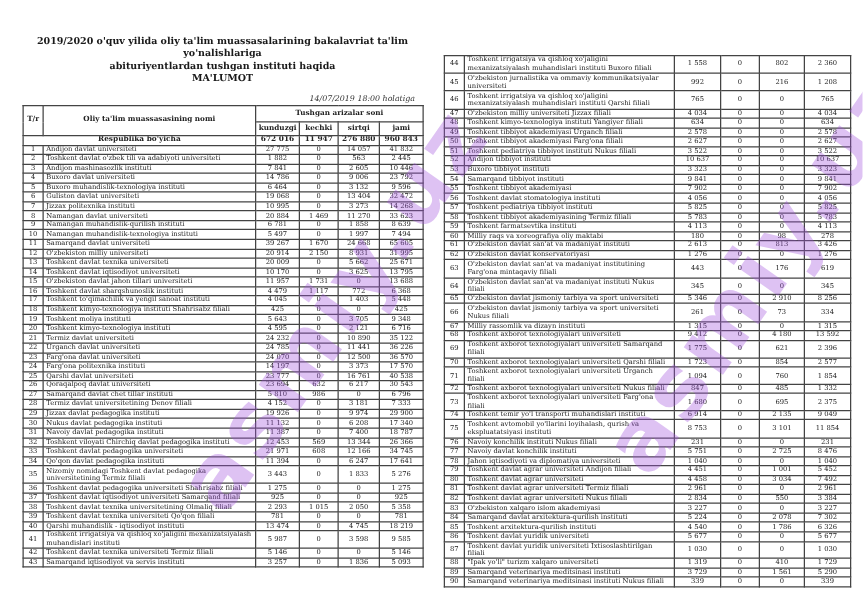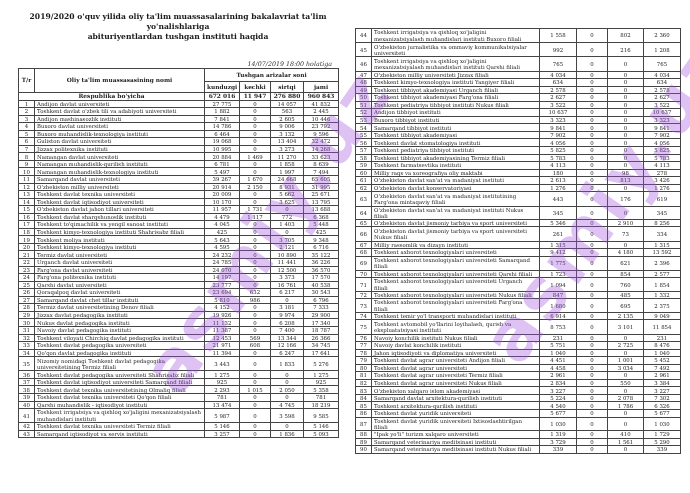--- a/index.html
+++ b/index.html
@@ -1,17 +1,17 @@
 <!DOCTYPE html>
 <html><head>
 <meta charset="utf-8">
 <style>
   html,body{margin:0;padding:0;background:#ffffff;}
   body{width:690px;height:493px;overflow:hidden;position:relative;font-family:"DejaVu Serif","Liberation Serif",serif;color:#222;}
-  .page{position:absolute;left:0;top:0;width:690px;height:406px;}
+  .page{position:absolute;left:0;top:16px;width:690px;height:406px;}
   .title{position:absolute;left:18px;top:12px;width:320px;text-align:center;font-weight:bold;font-size:7.6px;line-height:10px;color:#1a1a1a;}
   .dateline{position:absolute;left:220px;top:60px;width:112px;text-align:right;font-style:italic;font-size:6.3px;color:#333;}
   table{border-collapse:collapse;position:absolute;font-size:5.4px;line-height:6.2px;table-layout:fixed;}
   td,th{border:0.6px solid #444;padding:0 2px;white-space:nowrap;overflow:hidden;}
   th{font-weight:bold;font-size:5.8px;text-align:center;}
   #left{left:18px;top:68px;width:320px;}
   #right{left:355px;top:28px;width:325px;}
   td.n{text-align:center;}
   td.num{text-align:center;}
   td.name{text-align:left;white-space:normal;}
@@ -20,20 +20,21 @@
   tr.r2 td{height:13.2px;}
   .wm{position:absolute;font-family:"DejaVu Sans",sans-serif;font-weight:bold;font-size:70px;color:rgba(160,80,220,0.35);transform:rotate(-55deg);pointer-events:none;letter-spacing:4px;}
 </style>
 </head>
 <body>
 
 <div class="page">
   <div class="title">
     <div>2019/2020 o'quv yilida oliy ta'lim muassasalarining bakalavriat ta'lim yo'nalishlariga</div>
     <div>abituriyentlardan tushgan instituti haqida</div>
+    <div>MA'LUMOT</div>
   </div>
   <div class="dateline">14/07/2019  18:00 holatiga</div>
 
   <table id="left">
     <colgroup>
         <col style="width:16px">
         <col style="width:170px">
         <col style="width:35px">
         <col style="width:31px">
         <col style="width:33px">

